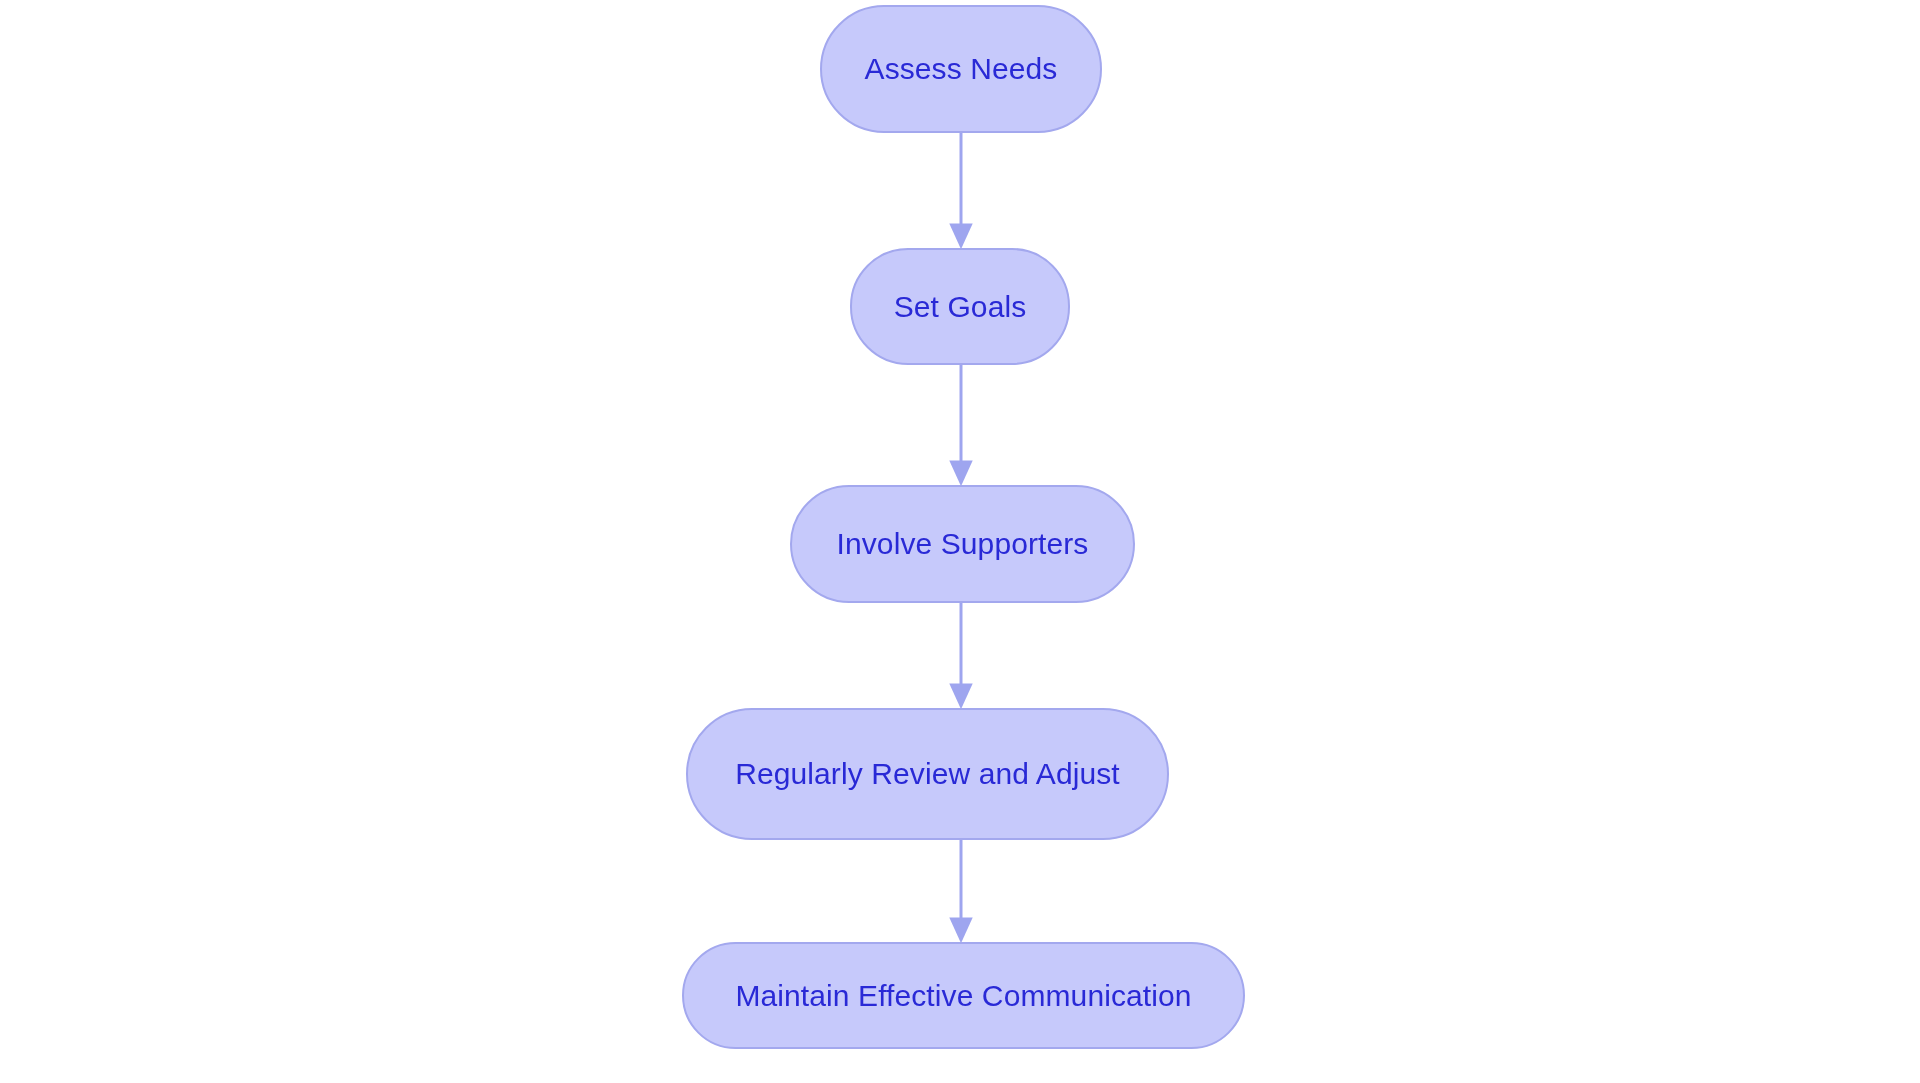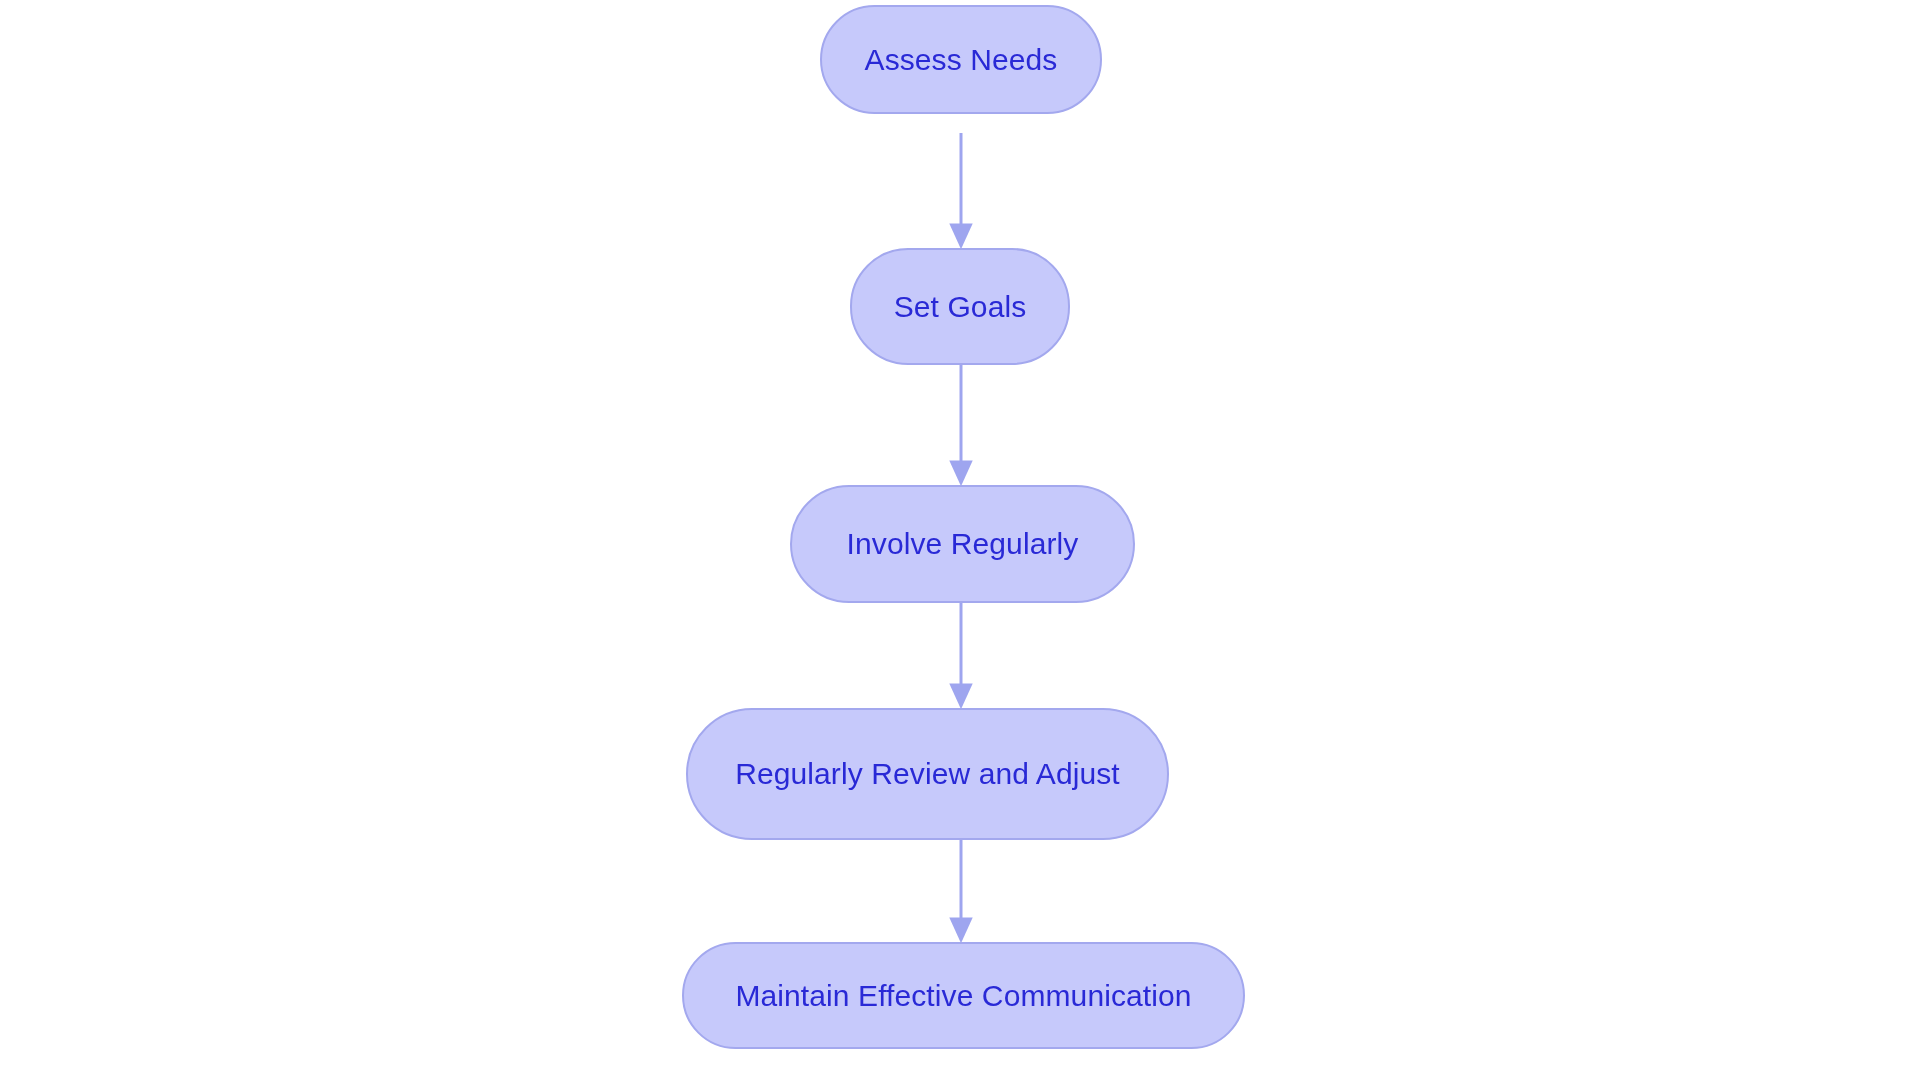--- a/index.html
+++ b/index.html
@@ -39,21 +39,21 @@
     letter-spacing: 0.1px;
     white-space: nowrap;
     user-select: none;
   }
   .node-label {
     color: #2929d6;
     line-height: 1;
     padding: 0 6px;
   }
   
-  .n0 { left: 820px; top: 5px;   width: 282px; height: 109px; border-radius: 64px; }
+  .n0 { left: 820px; top: 5px;   width: 282px; height: 128px; border-radius: 64px; }
   .n1 { left: 850px; top: 248px; width: 220px; height: 117px; border-radius: 58px; }
   .n2 { left: 790px; top: 485px; width: 345px; height: 118px; border-radius: 59px; }
   .n3 { left: 686px; top: 708px; width: 483px; height: 132px; border-radius: 66px; }
   .n4 { left: 682px; top: 942px; width: 563px; height: 107px; border-radius: 66px; }
 </style>
 </head>
 <body>
 
 <div id="canvas">
 
@@ -75,21 +75,21 @@
 
   <div class="node n0">
     <span class="node-label">Assess Needs</span>
   </div>
 
   <div class="node n1">
     <span class="node-label">Set Goals</span>
   </div>
 
   <div class="node n2">
-    <span class="node-label">Involve Regularly</span>
+    <span class="node-label">Involve Supporters</span>
   </div>
 
   <div class="node n3">
     <span class="node-label">Regularly Review and Adjust</span>
   </div>
 
   <div class="node n4">
     <span class="node-label">Maintain Effective Communication</span>
   </div>
 

